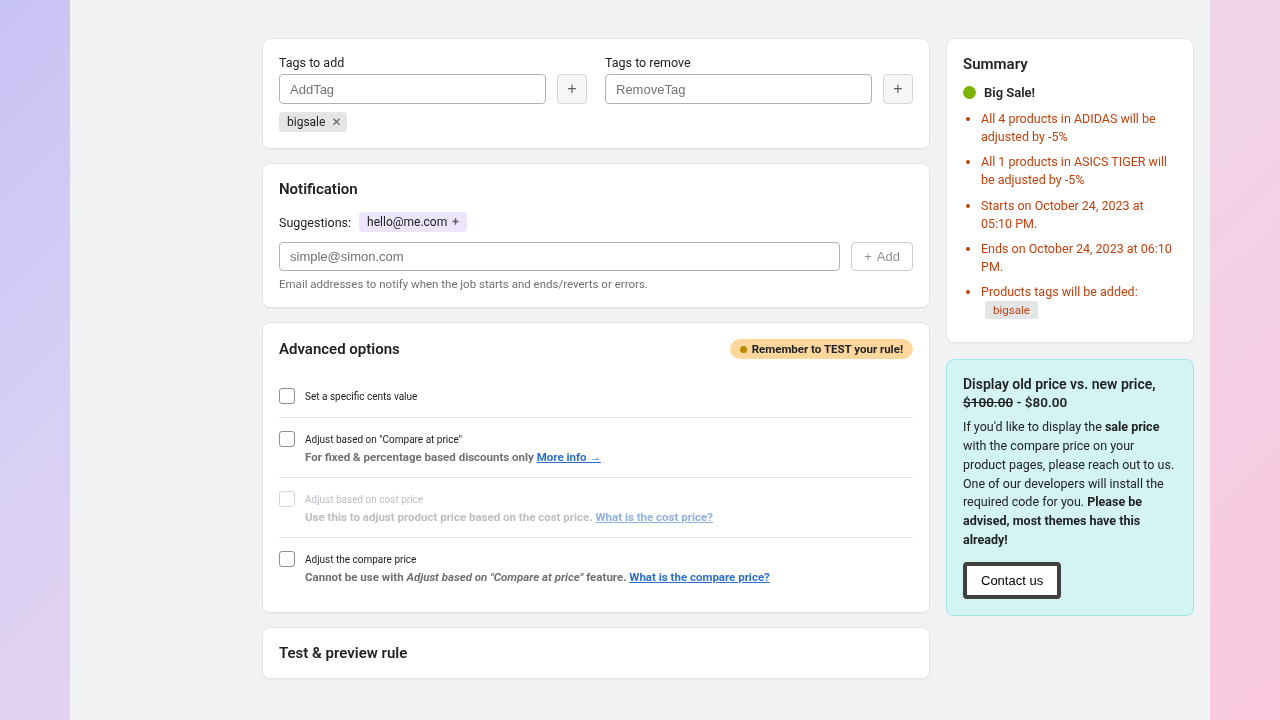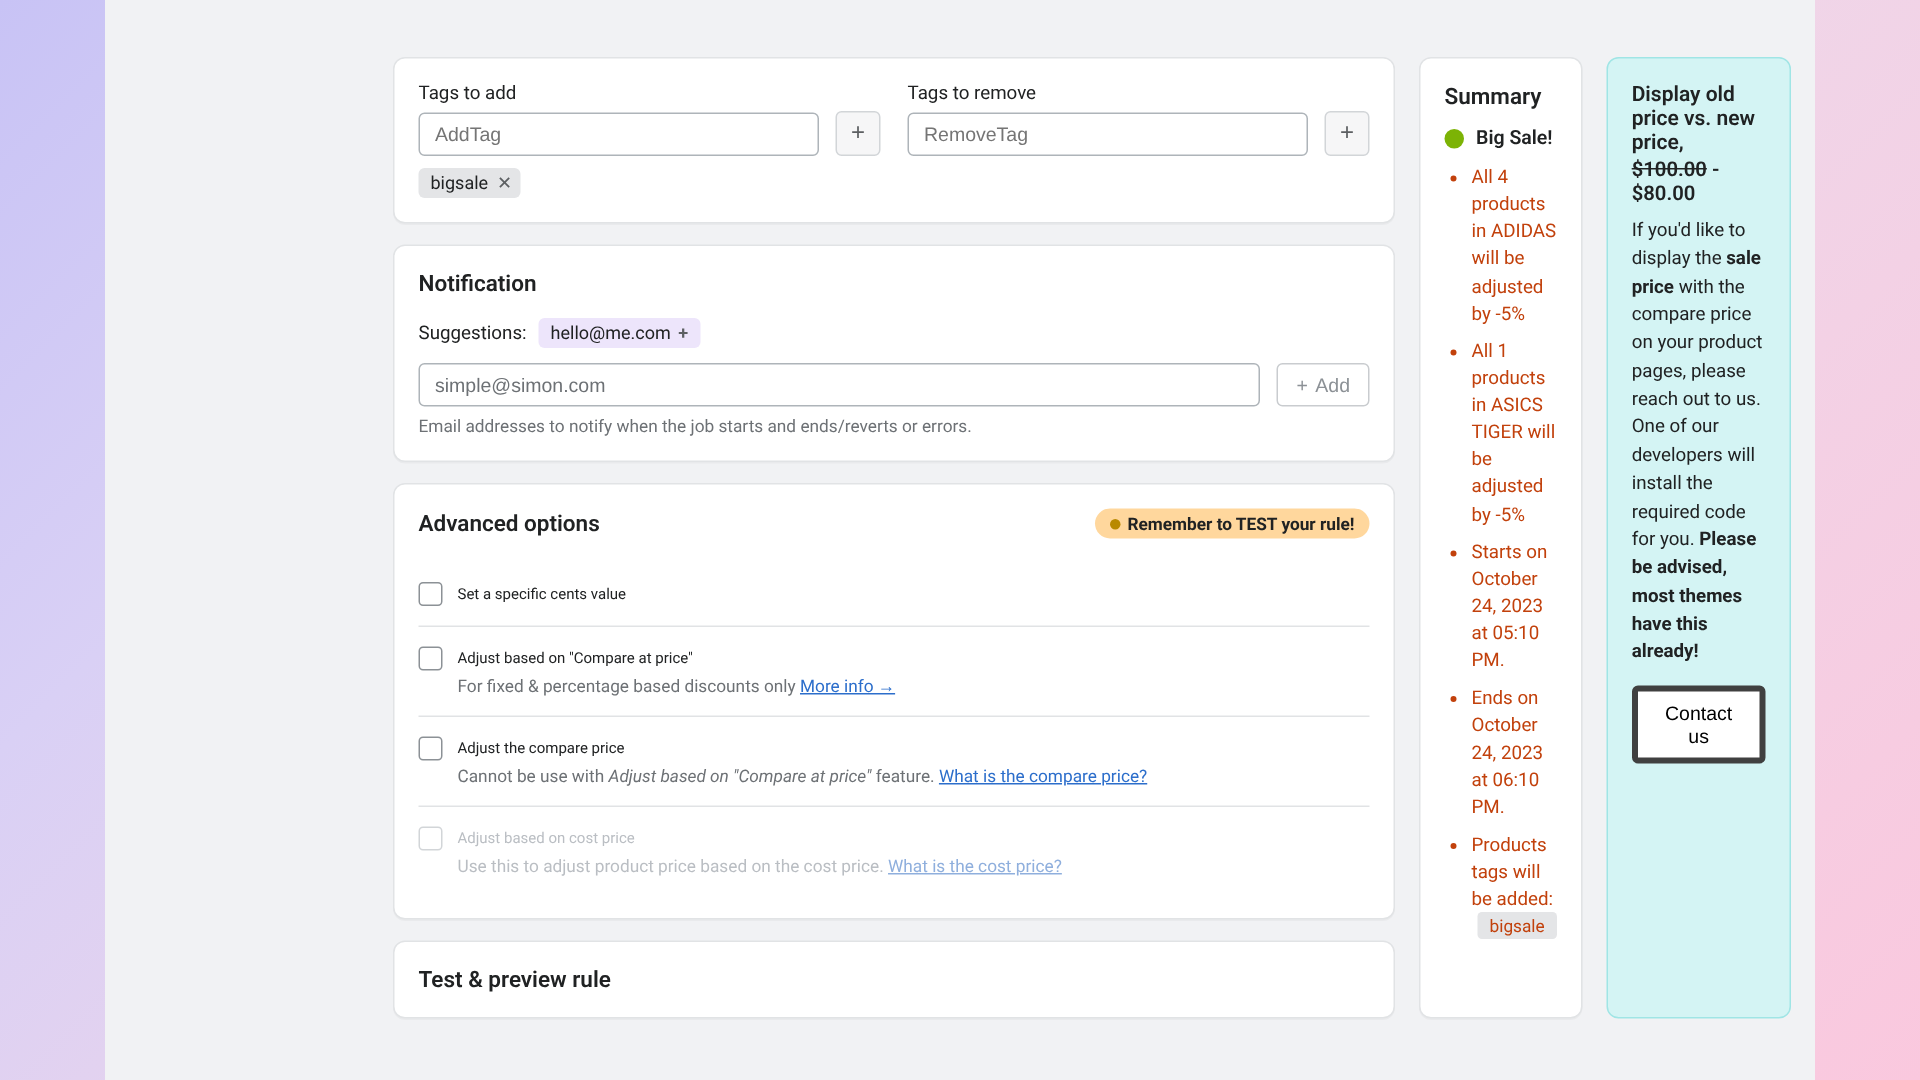--- a/index.html
+++ b/index.html
@@ -6,29 +6,29 @@
 body {
   font-family: -apple-system, BlinkMacSystemFont, "Segoe UI", Roboto, sans-serif;
   background: linear-gradient(135deg, #c8c3f5 0%, #d9d0f5 25%, #f0d5e8 60%, #fac8de 100%);
   width: 1280px; height: 720px; overflow: hidden; font-size: 13px; color: #202223;
 }
 .main-container {
   background: #f1f2f4; margin: 0 70px; min-height: 100%; padding-top: 38px;
 }
 .layout { display: flex; gap: 16px; padding: 0 16px 0 192px; }
 .left-col { flex: 1; display: flex; flex-direction: column; gap: 14px; }
-.right-col { width: 248px; display: flex; flex-direction: row; gap: 16px; }
+.right-col { width: 248px; display: flex; flex-direction: column; gap: 16px; }
 .card {
   background: #fff; border-radius: 8px; border: 1px solid #e1e3e5;
   padding: 16px; box-shadow: 0 1px 0 rgba(0,0,0,0.03);
 }
 .tags-row { display: flex; gap: 18px; }
 .tags-col { flex: 1; }
 .lbl { font-size: 12.5px; margin-bottom: 4px; display: block; color: #202223; }
-.input-row { display: flex; gap: 11px; align-items: flex-end; }
+.input-row { display: flex; gap: 11px; }
 .input {
   flex: 1; border: 1px solid #aeb4b9; border-radius: 4px; padding: 6px 10px;
   font-size: 13px; color: #6d7175;
 }
 .plusbtn {
   width: 30px; height: 30px; border: 1px solid #d2d5d8; background: #f6f6f7;
   border-radius: 4px; color: #5c5f62; font-size: 16px; cursor: pointer;
 }
 .chip {
   display: inline-flex; align-items: center; background: #e4e5e7; border-radius: 4px;
@@ -52,21 +52,21 @@
   background: #ffd79d; border-radius: 10px; padding: 3px 10px; font-size: 11.5px;
   display: flex; align-items: center; gap: 5px; color: #202223; font-weight: bold;
 }
 .dot-orange { width: 7px; height: 7px; background: #b98900; border-radius: 50%; }
 .adv-opt { padding: 13px 0; }
 .adv-opt + .adv-opt { border-top: 1px solid #e1e3e5; }
 .chk-row { display: flex; align-items: center; gap: 10px; }
 .chk { width: 16px; height: 16px; border: 1.5px solid #8c9196; border-radius: 3px; background: #fff; cursor: pointer; }
 .chk.disabled-c { border-color: #d2d5d8; }
 .opt-label { font-size: 10px; }
-.opt-sub { font-size: 11.5px; color: #6d7175; margin-left: 26px; margin-top: 3px; }
+.opt-sub { font-size: 11.5px; color: #6d7175; margin-left: 26px; margin-top: 3px; font-weight: bold; }
 .link { color: #2c6ecb; text-decoration: underline; cursor: pointer; }
 .disabled { color: #babec3; }
 .summary-card { padding: 16px; }
 .sum-title { font-size: 15px; font-weight: 600; margin-bottom: 12px; }
 .sum-name-row { display: flex; align-items: center; gap: 8px; margin-bottom: 10px; }
 .green-dot { width: 13px; height: 13px; background: #7cb305; border-radius: 50%; }
 .sum-name { font-weight: 600; font-size: 13px; }
 .sum-list { list-style: disc; padding-left: 18px; font-size: 12.5px; color: #c2410c; }
 .sum-list li { margin-bottom: 7px; line-height: 1.45; }
 .tag-sm { background: #e4e5e7; border-radius: 3px; padding: 2px 8px; font-size: 11.5px; margin-left: 4px;}
@@ -151,41 +151,41 @@
         <div class="chk-row">
           <span class="chk"></span>
           <span class="opt-label">Adjust based on "Compare at price"</span>
         </div>
         <div class="opt-sub">
           <span>For fixed &amp; percentage based discounts only </span>
           <a class="link">More info →</a>
         </div>
       </div>
 
+      <div class="adv-opt disabled">
+        <div class="chk-row">
+          <span class="chk disabled-c"></span>
+          <span class="opt-label">Adjust based on cost price</span>
+        </div>
+        <div class="opt-sub disabled">
+          <span>Use this to adjust product price based on the cost price. </span>
+          <a class="link" style="color:#8fafdd">What is the cost price?</a>
+        </div>
+      </div>
+
       <div class="adv-opt">
         <div class="chk-row">
           <span class="chk"></span>
           <span class="opt-label">Adjust the compare price</span>
         </div>
         <div class="opt-sub">
           <span>Cannot be use with </span>
           <i>Adjust based on "Compare at price"</i>
           <span> feature. </span>
           <a class="link">What is the compare price?</a>
-        </div>
-      </div>
-
-      <div class="adv-opt disabled">
-        <div class="chk-row">
-          <span class="chk disabled-c"></span>
-          <span class="opt-label">Adjust based on cost price</span>
-        </div>
-        <div class="opt-sub disabled">
-          <span>Use this to adjust product price based on the cost price. </span>
-          <a class="link" style="color:#8fafdd">What is the cost price?</a>
         </div>
       </div>
     </div>
 
     <div class="card">
       <div class="section-title" style="margin-bottom:0">Test &amp; preview rule</div>
     </div>
 
   </div>
 

